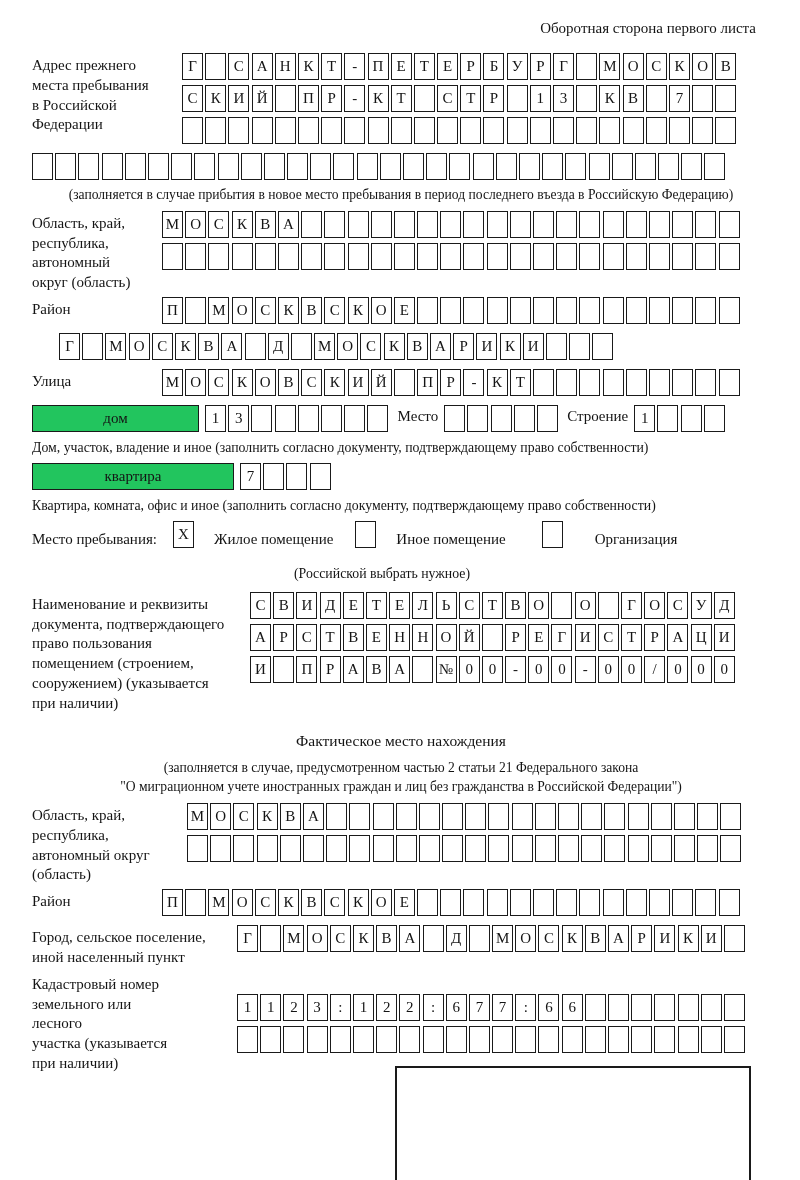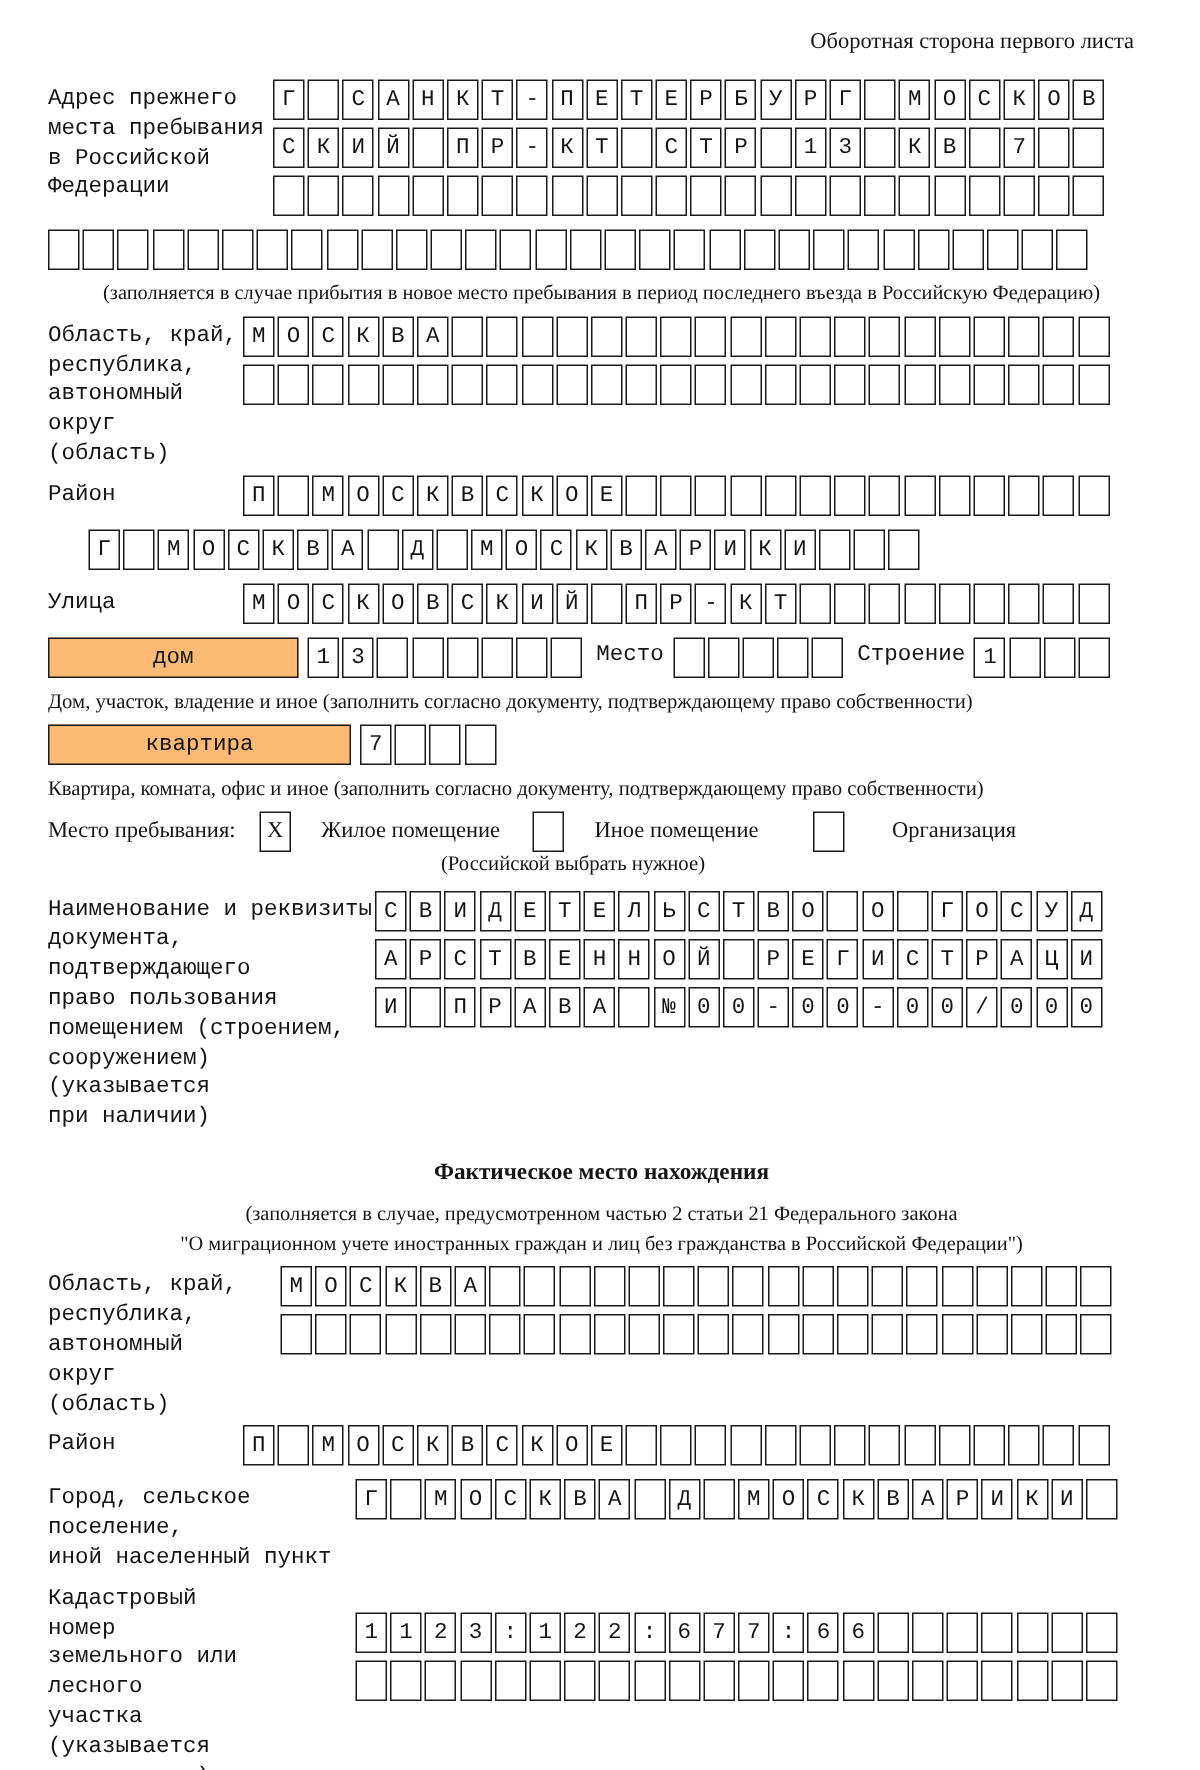--- a/index.html
+++ b/index.html
@@ -1,43 +1,43 @@
 <!DOCTYPE html>
 <html><head>
 <meta charset="utf-8">
 <style>
   html,body{margin:0;padding:0;background:#fff;}
   body{width:800px;color:#141414;font-family:"Liberation Serif","DejaVu Serif",serif;font-size:15px;}
   .page{width:800px;box-sizing:border-box;padding:10px 30px 24px 32px;}
   .top-note{text-align:right;margin:10px 14px 16px 0;font-size:15px;}
-  .frow{display:flex;align-items:flex-start;margin-bottom:4px;font-family:Liberation Mono, monospace;}
+  .frow{display:flex;align-items:flex-start;margin-bottom:4px;}
   .flabel{flex:none;white-space:pre-line;line-height:1.32;padding-top:3px;}
   .lw130{width:130px;}
   .lw150{width:150px;}
   .lw205{width:205px;}
   .lw220{width:218px;}
   .rows{display:flex;flex-direction:column;}
   .cellrow{display:flex;margin-bottom:5px;}
   .cell{flex:none;width:19px;height:25px;border:1.6px solid #1a1a1a;margin-right:2.2px;
         display:flex;align-items:center;justify-content:center;font-size:15px;background:#fff;}
   .indent27{margin-left:27px;}
   .indent25{margin-left:25px;}
   .indent55{margin-left:55px;}
   .note{font-size:13.6px;text-align:center;margin:0 0 6px 0;line-height:1.45;}
   .pre{white-space:pre-line;}
   .sec-title{text-align:center;font-weight:bold;font-size:16px;margin:8px 0 10px 0;}
-  .sub-title{text-align:center;font-weight:bold;font-size:15.5px;margin:18px 0 8px 0;}
+  .sub-title{text-align:center;font-weight:normal;font-size:15.5px;margin:18px 0 8px 0;}
   .caption{font-size:13.8px;margin:-1px 0 7px 0;}
   .bigbox{flex:none;border:1.6px solid #1a1a1a;height:25px;display:flex;align-items:center;
-          justify-content:center;background:#fdba74;}
+          justify-content:center;background:#22c55e;}
   .w165{width:165px;}
   .w200{width:200px;}
   .inline-lab{flex:none;padding:3px 6px 0 7px;}
   .gap6{margin-left:6px;}
-  .stay{display:flex;align-items:center;margin:6px 0 0 0;}
+  .stay{display:flex;align-items:flex-end;margin:6px 0 18px 0;}
   .stay .cell{margin:0 10px 0 8px;}
   .stay .opt-label{margin-right:14px;}
   .stay-note{font-size:13.8px;text-align:center;width:700px;margin:0 0 10px 0;}
   .stamp-wrap{width:410px;margin:-12px 0 0 336px;}
   .stamp-box{width:352px;height:172px;border:2px solid #1a1a1a;margin:0 auto 6px auto;background:#fff;}
   .mb10{margin-bottom:10px;}
 </style>
 </head>
 <body>
 

